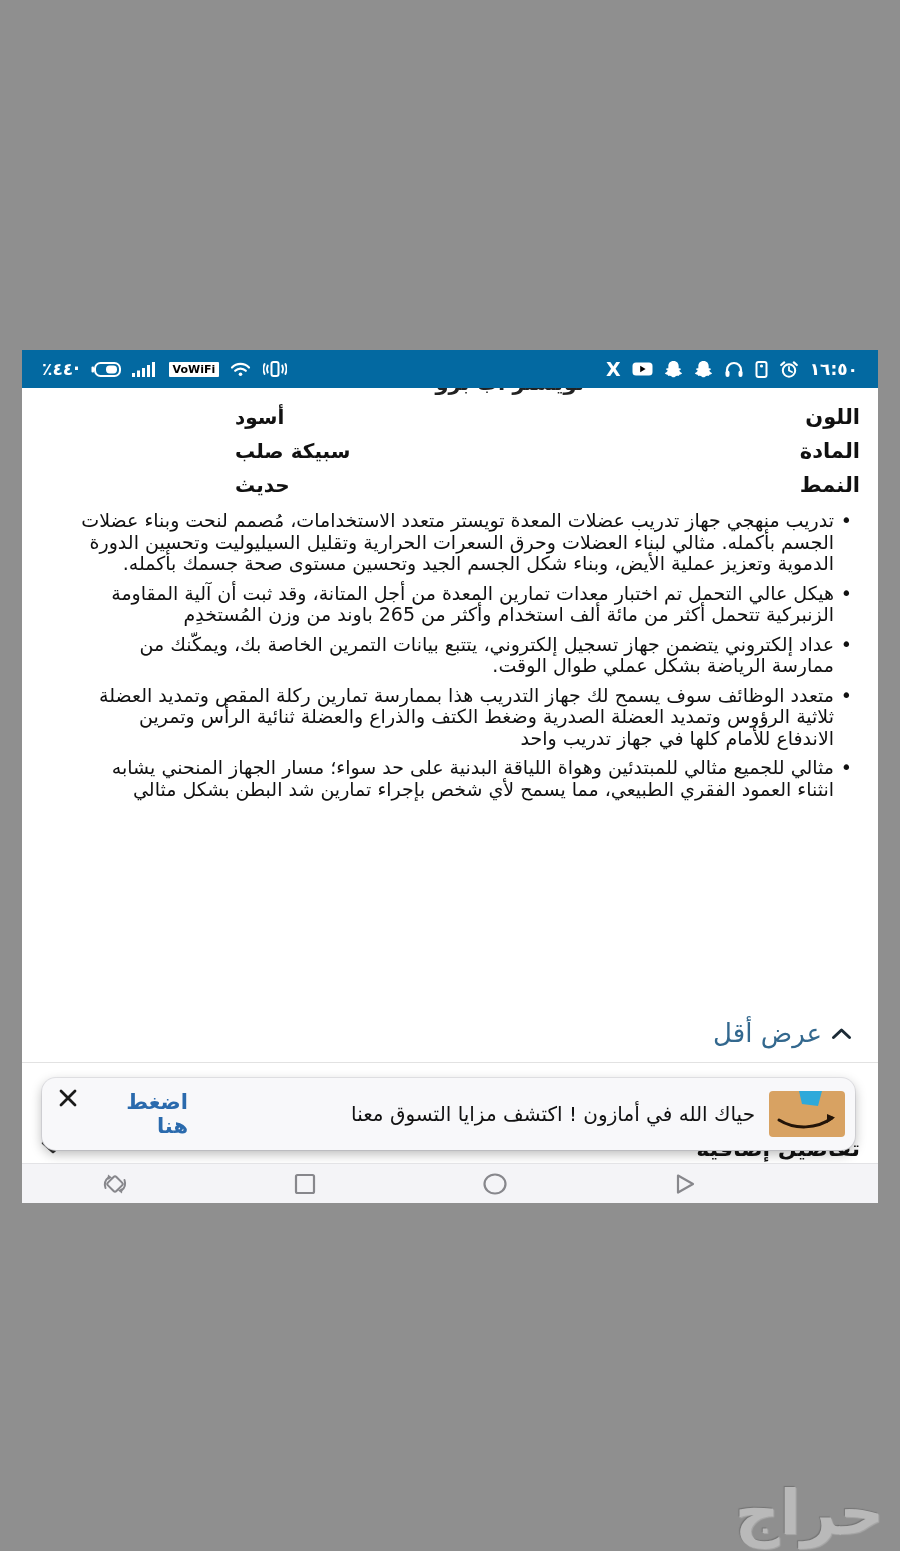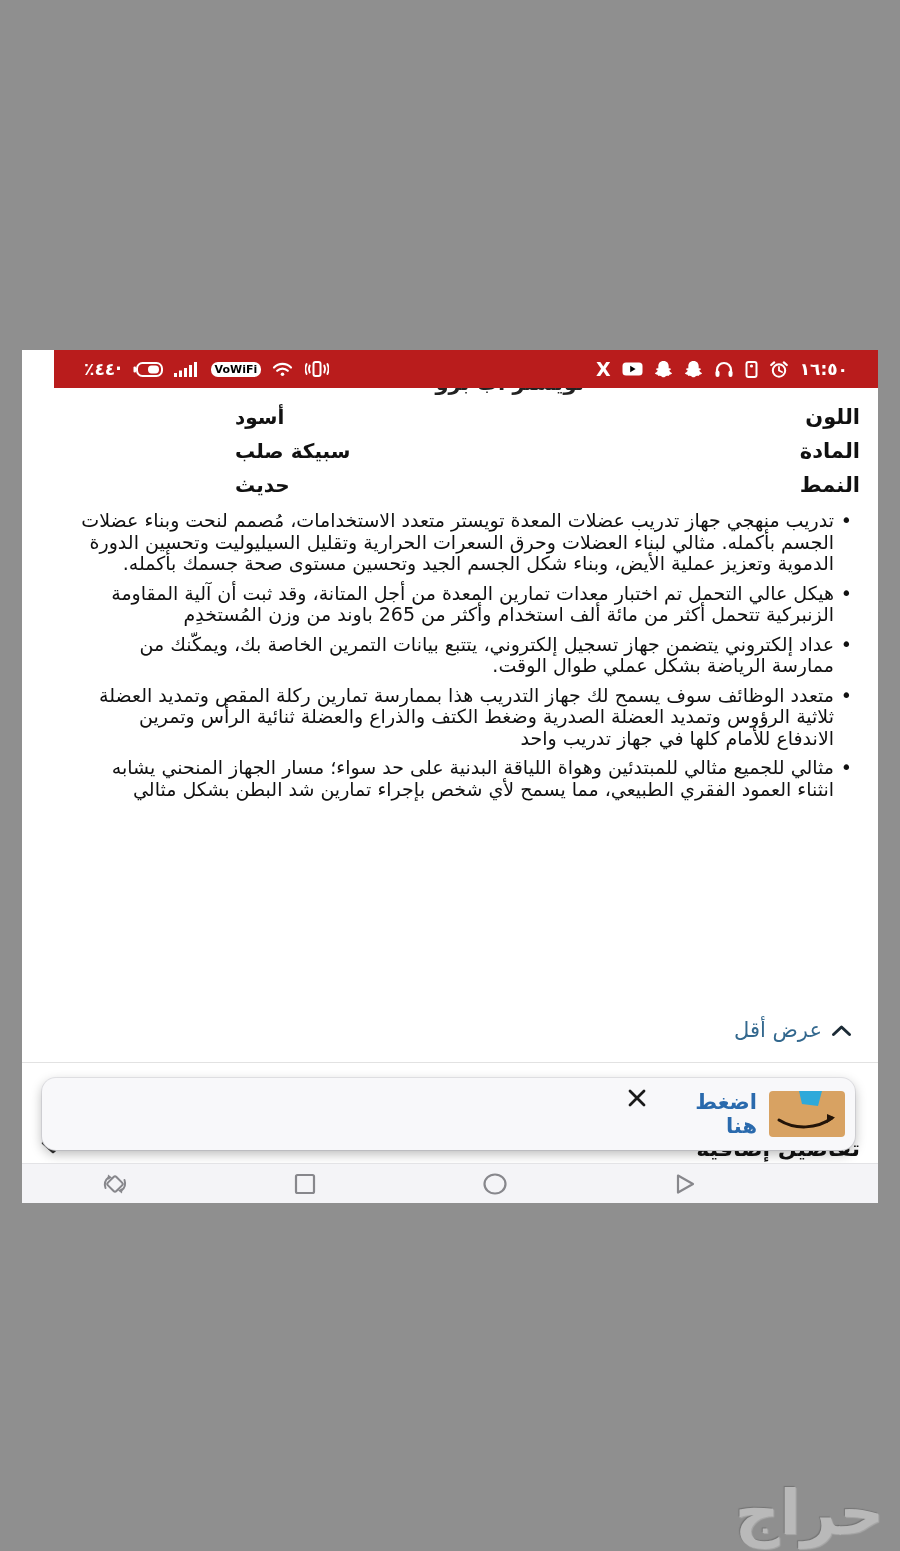--- a/index.html
+++ b/index.html
@@ -7,28 +7,28 @@
     width:900px;height:1551px;position:relative;overflow:hidden;
     background:#8f8f8f;
     font-family:"DejaVu Sans",sans-serif;
   }
   .phone{
     position:absolute;left:22px;top:350px;width:856px;height:853px;
     background:#ffffff;overflow:hidden;
   }
   
   .statusbar{
-    height:38px;background:#b91c1c;color:#fff;
+    height:38px;background:#0369a1;color:#fff;
     display:flex;align-items:center;justify-content:space-between;
-    padding:0 30px;box-sizing:border-box;font-size:17px;margin-left:32px;
+    padding:0 20px;box-sizing:border-box;font-size:17px;
   }
   .sb-group{display:flex;align-items:center;gap:11px;}
   .sb-text{font-weight:bold;direction:ltr;unicode-bidi:bidi-override;letter-spacing:1px;}
   .vowifi{background:#fff;color:#000;font-size:11px;font-weight:bold;
-    padding:1px 4px;border-radius:7px;line-height:13px;}
+    padding:1px 4px;border-radius:1px;line-height:13px;}
   .x-glyph{font-weight:900;font-size:19px;line-height:1;}
   .sb-icon{display:block;}
   
   .content{
     position:absolute;left:0;top:38px;width:856px;height:775px;
     background:#fff;overflow:hidden;direction:rtl;color:#111;
   }
   .clipped-row{
     position:absolute;top:0;left:0;right:0;height:9px;overflow:hidden;
   }
@@ -44,21 +44,21 @@
     position:absolute;top:122px;right:0;left:0;height:508px;overflow:hidden;
     padding:0 26px 0 55px;box-sizing:border-box;
   }
   .bullet-item{display:flex;direction:rtl;margin-bottom:8px;
     font-size:19px;line-height:21.5px;}
   .bullet-dot{width:18px;flex:none;font-size:19px;line-height:21.5px;}
   .bullet-text{flex:1;}
   .show-less{
     position:absolute;top:630px;left:0;right:26px;
     display:flex;direction:rtl;align-items:center;gap:9px;
-    font-size:21px;color:#33688e;cursor:pointer;justify-content:flex-start;
+    font-size:26px;color:#33688e;cursor:pointer;justify-content:flex-start;
   }
   .divider{
     position:absolute;top:674px;left:0;right:0;height:1px;background:#e2e2e2;
   }
   .additional-row{
     position:absolute;top:748px;left:0;right:0;height:40px;
     display:flex;direction:rtl;align-items:flex-start;
     padding:0 18px;justify-content:space-between;
   }
   .additional-title{font-size:22px;font-weight:bold;color:#111;}
@@ -224,20 +224,21 @@
     </div>
 
     <div class="banner">
       <div class="amazon-icon">
         <svg width="76" height="46" viewBox="0 0 76 46">
           <polygon points="30,0 53,0 49,15 33,13" fill="#2ea9da"></polygon>
           <path d="M10 29 C 26 39, 48 38, 63 27" fill="none" stroke="#231408" stroke-width="3" stroke-linecap="round"></path>
           <polygon points="58,23 66,26.5 58,32" fill="#231408"></polygon>
         </svg>
       </div>
+      <div class="banner-msg">حياك الله في أمازون ! اكتشف مزايا التسوق معنا</div>
       <div class="banner-cta">اضغط هنا</div>
       <svg class="banner-close" width="24" height="24" viewBox="0 0 24 24">
         <path d="M5 5 L19 19 M19 5 L5 19" stroke="#1a1a1a" stroke-width="2.8" stroke-linecap="round"></path>
       </svg>
     </div>
   </div>
 
   <div class="navbar">
     <div class="nav-btn">
       <svg width="30" height="28" viewBox="0 0 30 28">

